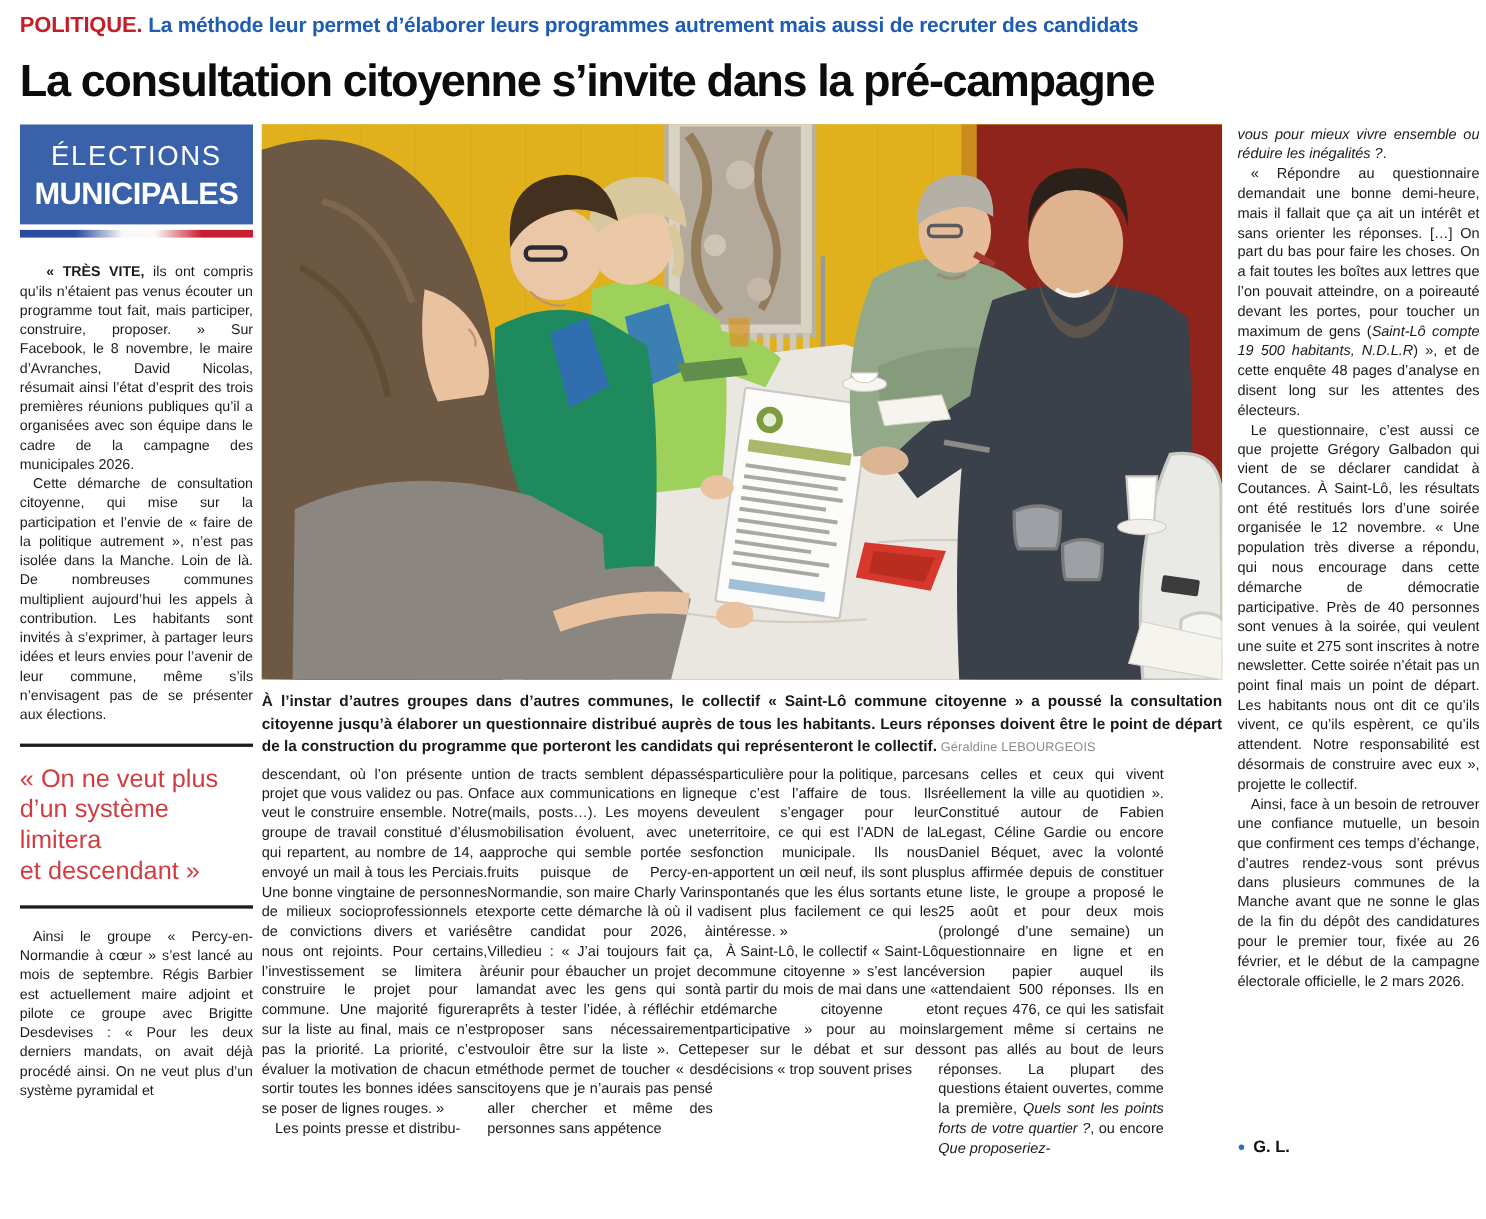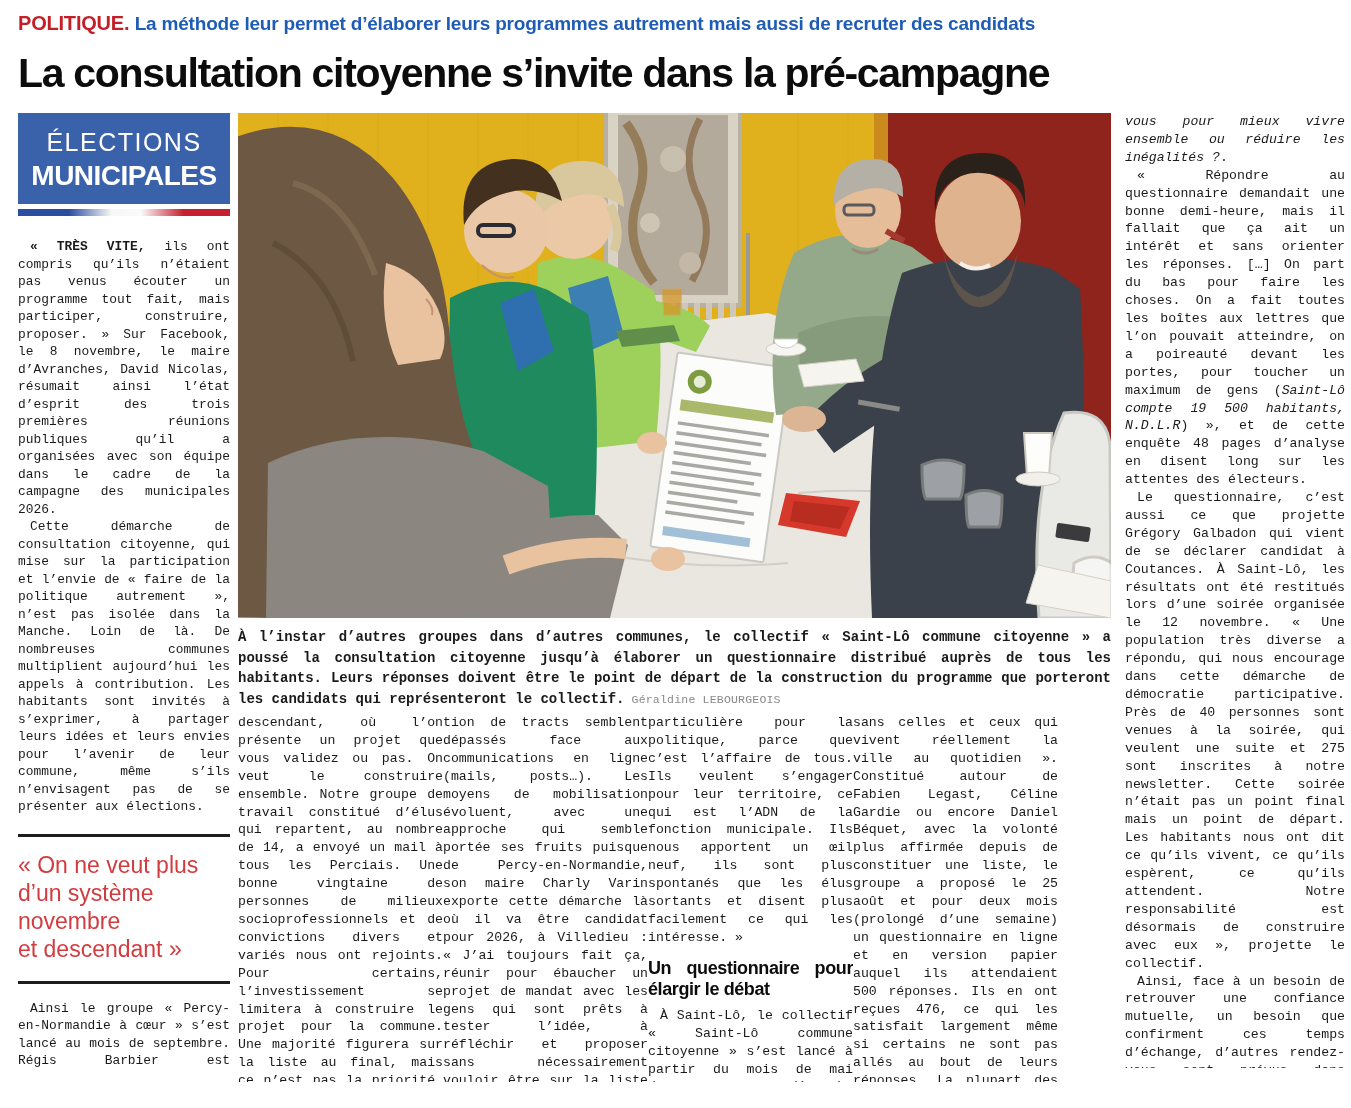--- a/index.html
+++ b/index.html
@@ -26,23 +26,23 @@
     font-size:13.2px;line-height:17.9px;text-align:justify;}
   
   .badge{background:var(--badge_blue,#3a62ab);color:#fff;text-align:center;padding:15px 4px 12px;}
   .badge-l1{font-size:25px;font-weight:400;letter-spacing:1.5px;}
   .badge-l2{font-size:28px;font-weight:800;letter-spacing:-0.5px;margin-top:3px;}
   .badge-l3{font-size:38px;font-weight:400;letter-spacing:3px;margin-top:1px;}
   .flag-stripe{height:7px;margin-top:5px;
     background:linear-gradient(90deg,var(--flag_blue,#2b4da1) 0%,var(--flag_blue,#2b4da1) 24%,#f7f7f7 44%,#fafafa 58%,var(--flag_red,#c62030) 78%,var(--flag_red,#c62030) 100%);}
   
   .left-text{margin-top:22px;font-size:12.9px;line-height:17.5px;text-align:justify;}
-  p{margin:0;overflow-wrap:break-word;font-family:Liberation Mono, monospace;}
+  p{margin:0;overflow-wrap:break-word;}
   p.indent{text-indent:12px;}
-  .b{font-weight:700;}
+  .b{font-weight:700;margin-left:12px;}
   .i{font-style:italic;}
   .pull-quote{
     border-top:3px solid #1d1d1d;border-bottom:3px solid #1d1d1d;
     color:var(--quote_red,#d23b3f);
     font-size:23px;line-height:28px;font-weight:400;text-align:left;
     padding:14px 0 18px;margin:18px 0 16px;text-indent:0;
   }
   
   figure{margin:0;}
   .photo-frame{width:873px;height:505px;display:block;background:#e0b11d;}
@@ -74,21 +74,21 @@
 
     <aside class="col-left">
       <div class="badge">
         <div class="badge-l1">ÉLECTIONS</div>
         <div class="badge-l2">MUNICIPALES</div>
       </div>
       <div class="flag-stripe"></div>
       <div class="left-text">
           <p class="indent"><span class="b">« TRÈS VITE,</span><span> ils ont compris qu’ils n’étaient pas venus écouter un programme tout fait, mais participer, construire, proposer. » Sur Facebook, le 8 novembre, le maire d’Avranches, David Nicolas, résumait ainsi l’état d’esprit des trois premières réunions publiques qu’il a organisées avec son équipe dans le cadre de la campagne des municipales 2026.</span></p>
           <p class="indent"><span>Cette démarche de consultation citoyenne, qui mise sur la participation et l’envie de « faire de la politique autrement », n’est pas isolée dans la Manche. Loin de là. De nombreuses communes multiplient aujourd’hui les appels à contribution. Les habitants sont invités à s’exprimer, à partager leurs idées et leurs envies pour l’avenir de leur commune, même s’ils n’envisagent pas de se présenter aux élections.</span></p>
-          <div class="pull-quote"><span>« On ne veut plus</span><br><span>d’un système</span><br><span>novembre</span><br><span>et descendant »</span></div>
+          <div class="pull-quote"><span>« On ne veut plus</span><br><span>d’un système</span><br><span>limitera</span><br><span>et descendant »</span></div>
           <p class="indent"><span>Ainsi le groupe « Percy-en-Normandie à cœur » s’est lancé au mois de septembre. Régis Barbier est actuellement maire adjoint et pilote ce groupe avec Brigitte Desdevises : « Pour les deux derniers mandats, on avait déjà procédé ainsi. On ne veut plus d’un système pyramidal et</span></p>
         </div>
     </aside>
 
     <div class="col-mid">
       <figure>
         <svg class="photo-frame" viewBox="0 0 873 505" xmlns="http://www.w3.org/2000/svg" preserveAspectRatio="none">
 
           <rect x="0" y="0" width="873" height="505" fill="#e0b11d"></rect>
           <g opacity="0.07" stroke="#7a5c00">
@@ -240,21 +240,20 @@
       <div class="mid-cols">
         <div class="mcol">
             <p><span>descendant, où l’on présente un projet que vous validez ou pas. On veut le construire ensemble. Notre groupe de travail constitué d’élus qui repartent, au nombre de 14, a envoyé un mail à tous les Perciais. Une bonne vingtaine de personnes de milieux socioprofessionnels et de convictions divers et variés nous ont rejoints. Pour certains, l’investissement se limitera à construire le projet pour la commune. Une majorité figurera sur la liste au final, mais ce n’est pas la priorité. La priorité, c’est évaluer la motivation de chacun et sortir toutes les bonnes idées sans se poser de lignes rouges. »</span></p>
             <p class="indent"><span>Les points presse et distribu-</span></p>
           </div>
         <div class="mcol">
             <p><span>tion de tracts semblent dépassés face aux communications en ligne (mails, posts…). Les moyens de mobilisation évoluent, avec une approche qui semble portée ses fruits puisque de Percy-en-Normandie, son maire Charly Varin exporte cette démarche là où il va être candidat pour 2026, à Villedieu : « J’ai toujours fait ça, réunir pour ébaucher un projet de mandat avec les gens qui sont prêts à tester l’idée, à réfléchir et proposer sans nécessairement vouloir être sur la liste ». Cette méthode permet de toucher « des citoyens que je n’aurais pas pensé aller chercher et même des personnes sans appétence</span></p>
           </div>
         <div class="mcol">
             <p><span>particulière pour la politique, parce que c’est l’affaire de tous. Ils veulent s’engager pour leur territoire, ce qui est l’ADN de la fonction municipale. Ils nous apportent un œil neuf, ils sont plus spontanés que les élus sortants et disent plus facilement ce qui les intéresse. »</span></p>
-            <h3><span>Un questionnaire pour élargir le débat</span></h3>
             <p class="indent"><span>À Saint-Lô, le collectif « Saint-Lô commune citoyenne » s’est lancé à partir du mois de mai dans une « démarche citoyenne et participative » pour au moins peser sur le débat et sur des décisions « trop souvent prises</span></p>
           </div>
         <div class="mcol">
             <p><span>sans celles et ceux qui vivent réellement la ville au quotidien ». Constitué autour de Fabien Legast, Céline Gardie ou encore Daniel Béquet, avec la volonté plus affirmée depuis de constituer une liste, le groupe a proposé le 25 août et pour deux mois (prolongé d’une semaine) un questionnaire en ligne et en version papier auquel ils attendaient 500 réponses. Ils en ont reçues 476, ce qui les satisfait largement même si certains ne sont pas allés au bout de leurs réponses. La plupart des questions étaient ouvertes, comme la première, </span><span class="i">Quels sont les points forts de votre quartier ?</span><span>, ou encore </span><span class="i">Que proposeriez-</span></p>
           </div>
       </div>
     </div>
 
     <aside class="col-right">
       <div>

